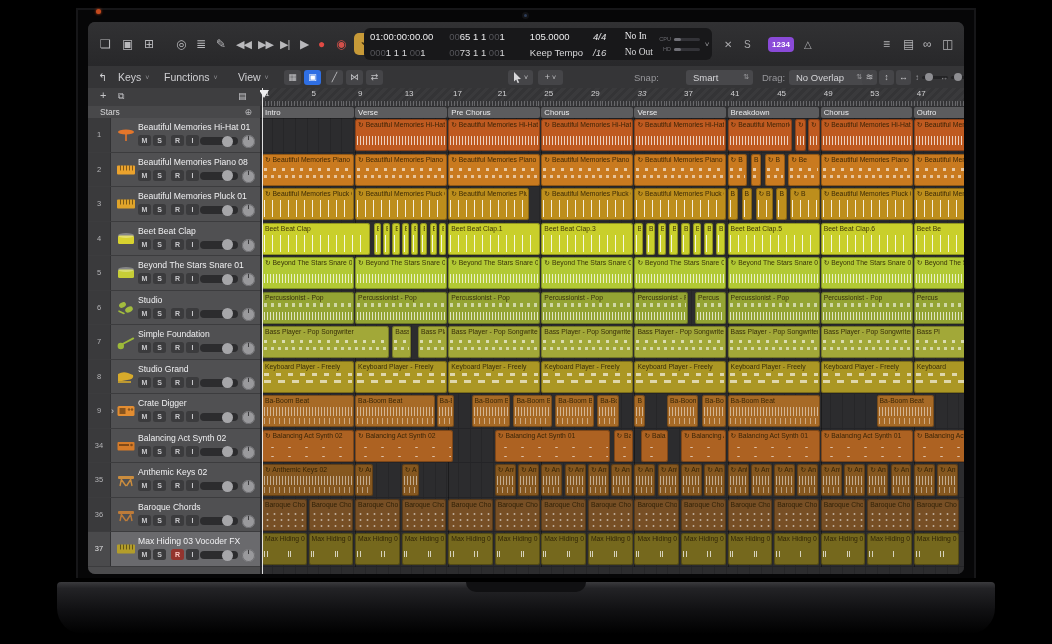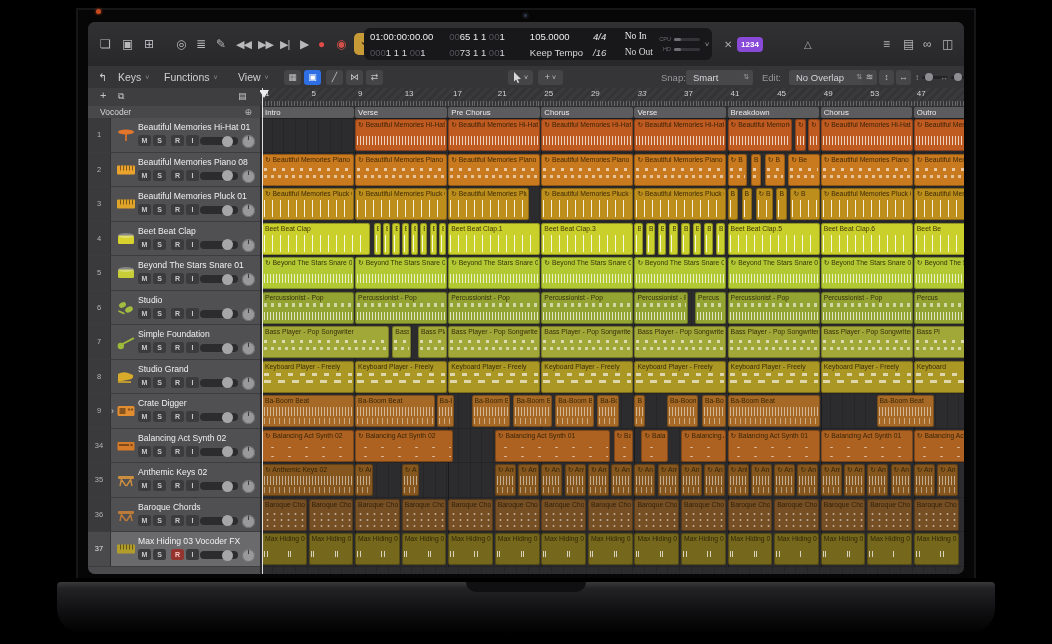--- a/index.html
+++ b/index.html
@@ -177,21 +177,21 @@
               <div class="mtrack">
                 <i></i>
               </div>
             </div>
           </div>
           <div id="lcd-chevron">˅</div>
         </div>
 
       <div class="cbtn small" style="left:636px">✕</div>
       <div class="cbtn small" style="left:656px">S</div>
-      <div class="cbtn" id="countin-btn" style="left:649px">1234</div>
+      <div class="cbtn" id="countin-btn" style="left:680px">1234</div>
       <div class="cbtn small" style="left:716px">△</div>
 
       <div class="cbtn rghticon" style="left:795px">≡</div>
       <div class="cbtn rghticon" style="left:815px">▤</div>
       <div class="cbtn rghticon" style="left:835px">∞</div>
       <div class="cbtn rghticon" style="left:854px">◫</div>
     </div>
 
     <div id="mbar">
       <div class="mitem" style="left:10px">↰</div>
@@ -218,26 +218,26 @@
         <svg width="9" height="11" viewBox="0 0 9 11">
             <path d="M1 0 L8 7 L4.6 7.2 L6.2 10.6 L4.6 11 L3.2 7.6 L1 9.4 Z" fill="#d8d8da"></path>
           </svg>
         <span class="chev" style="font-size:7px;margin-left:2px">˅</span>
         </div>
       <div class="mbtn" style="left:450px;width:25px">
         <span>+</span>
           <span class="chev" style="font-size:7px;margin-left:2px">˅</span>
         </div>
 
-      <div class="ddlabel" style="left:573px">Snap:</div>
+      <div class="ddlabel" style="left:546px">Snap:</div>
       <div class="dd" style="left:598px;width:56px">
         <span>Smart</span>
           <span class="stp">⇅</span>
         </div>
-      <div class="ddlabel" style="left:674px">Edit:</div>
+      <div class="ddlabel" style="left:674px">Drag:</div>
       <div class="dd" style="left:701px;width:66px">
         <span>No Overlap</span>
           <span class="stp">⇅</span>
         </div>
 
       <div class="mbtn" style="left:774px;width:15px">≋</div>
       <div class="mbtn" style="left:791px;width:15px">↕</div>
       <div class="mbtn" style="left:808px;width:15px">↔</div>
       <div class="zslider" style="left:827px">
         <span>↕</span>
@@ -253,21 +253,21 @@
         </div>
     </div>
 
     <div id="hcol">
       <div id="htop">
         <div class="hbtn" style="left:12px">+</div>
         <div class="hbtn" style="left:30px;font-size:9px;top:3px">⧉</div>
         <div class="hbtn" style="left:150px;font-size:9px;top:3px">▤</div>
       </div>
       <div id="mhead">
-        <span class="mlab">Vocoder</span>
+        <span class="mlab">Stars</span>
         <span class="madd">⊕</span>
       </div>
       <div id="track-rows">
           <div class="trow">
             <div class="tnum">1</div>
             <div class="ticon"><svg width="20" height="16" viewBox="0 0 20 16" fill="#e4762b" stroke="#e4762b" stroke-width="0">
                 <ellipse cx="10" cy="5" rx="8" ry="2.6"></ellipse>
                 <rect x="9.2" y="7" width="1.6" height="7"></rect>
               </svg></div>
             <div class="tname">Beautiful Memories Hi-Hat 01</div>

